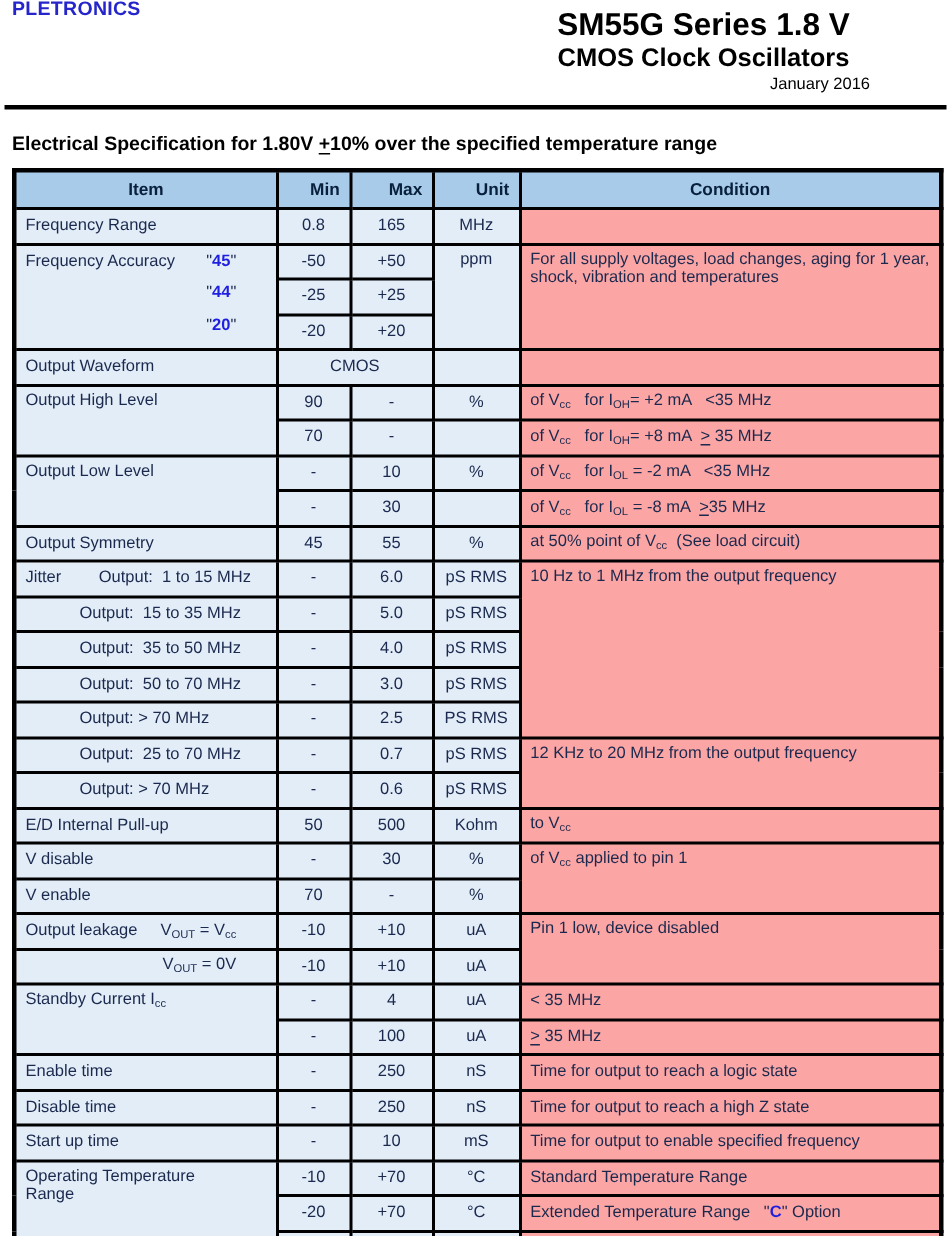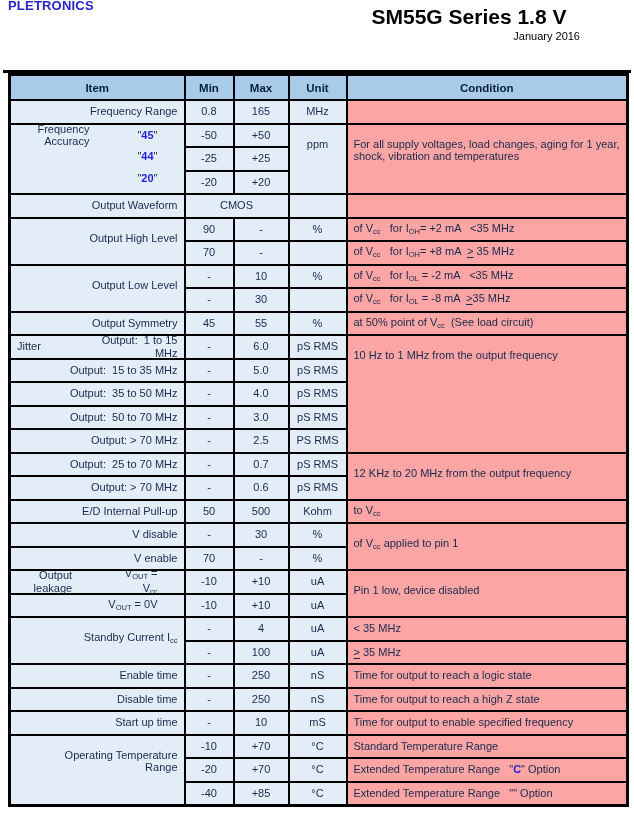--- a/index.html
+++ b/index.html
@@ -14,54 +14,56 @@
   .titles{text-align:center;min-width:310px;padding-top:3px;}
   .title{font-size:21px;font-weight:bold;color:#000;line-height:1.15;}
   .subtitle{font-size:17px;font-weight:bold;color:#000;line-height:1.15;}
   .date{font-size:11px;color:#000;text-align:right;padding-right:44px;margin-top:1px;}
   .rule{height:3px;background:#000;margin:2px 3px 0 3px;}
 
   .spec-heading{font-size:13px;font-weight:bold;color:#000;margin:15px 0 9px 8px;}
 
   
   table{border-collapse:collapse;table-layout:fixed;margin-left:8px;width:618px;border:3px solid #000;}
-  th{background:#a9cbea;border:2px solid #000;font-size:11.5px;color:#08203c;height:21px;padding:1px 6px;text-align:center;font-weight:bold;}
+  th{background:#a9cbea;border:2px solid #000;font-size:11.5px;color:#08203c;height:21px;padding:1px 6px;text-align:right;font-weight:bold;}
   th.left{text-align:center;}
   td{border:2px solid #000;font-size:11px;line-height:1.15;padding:1px 6px;height:19.5px;background:#e3edf8;vertical-align:middle;color:#1a294d;}
   td.cond{background:#fca5a5;}
   td.num{text-align:center;padding:1px 2px;}
   td.unit{text-align:center;padding:1px 2px;margin-left:20px;}
-  td.item{text-align:right;white-space:pre-line;}
+  td.item{text-align:left;white-space:pre-line;}
   td.ind{padding-left:42px;}
-  td.vt{vertical-align:top;padding-top:13px;}
+  td.vt{vertical-align:top;padding-top:3px;}
   td.haslines{padding:0 6px;overflow:hidden;vertical-align:top;}
-  .line{display:flex;align-items:center;height:21.4px;gap:48px;}
-  .l2{margin-left:11px;}
+  .line{display:flex;align-items:center;height:21.4px;}
+  .l2{margin-left:25px;}
   .lr{margin-left:auto;padding-right:20px;}
   sub{font-size:7.5px;vertical-align:-2px;letter-spacing:0;}
   .acc{color:#1f1fe0;font-weight:bold;}
   .ul{text-decoration:underline;text-underline-offset:2px;}
 </style>
 </head>
 <body>
 
 <div class="page">
 
   <div class="hdr">
     <div class="logo">
       <div class="logo-brand">PLETRONICS</div>
     </div>
     <div class="titles">
       <div class="title">SM55G Series 1.8 V</div>
+      <div class="subtitle">CMOS Clock Oscillators</div>
       <div class="date">January 2016</div>
     </div>
   </div>
 
   <div class="rule"></div>
 
+  <div class="spec-heading"><span>Electrical Specification for 1.80V </span><span class="ul">+</span><span>10% over the specified temperature range</span></div>
 
   <table id="spec-table">
     <colgroup>
       <col style="width:175px">
         <col style="width:49px">
         <col style="width:55px">
         <col style="width:58px">
         <col style="width:281px">
     </colgroup>
     <thead>

